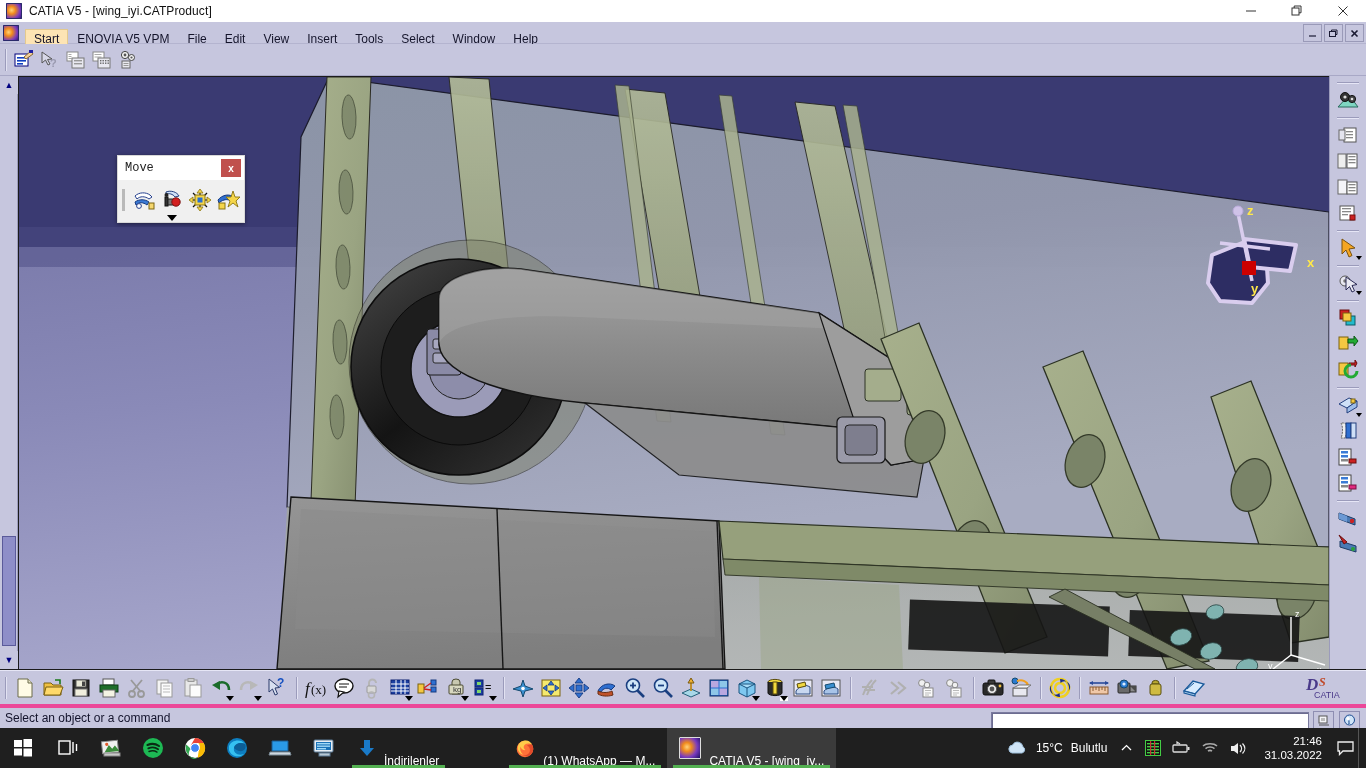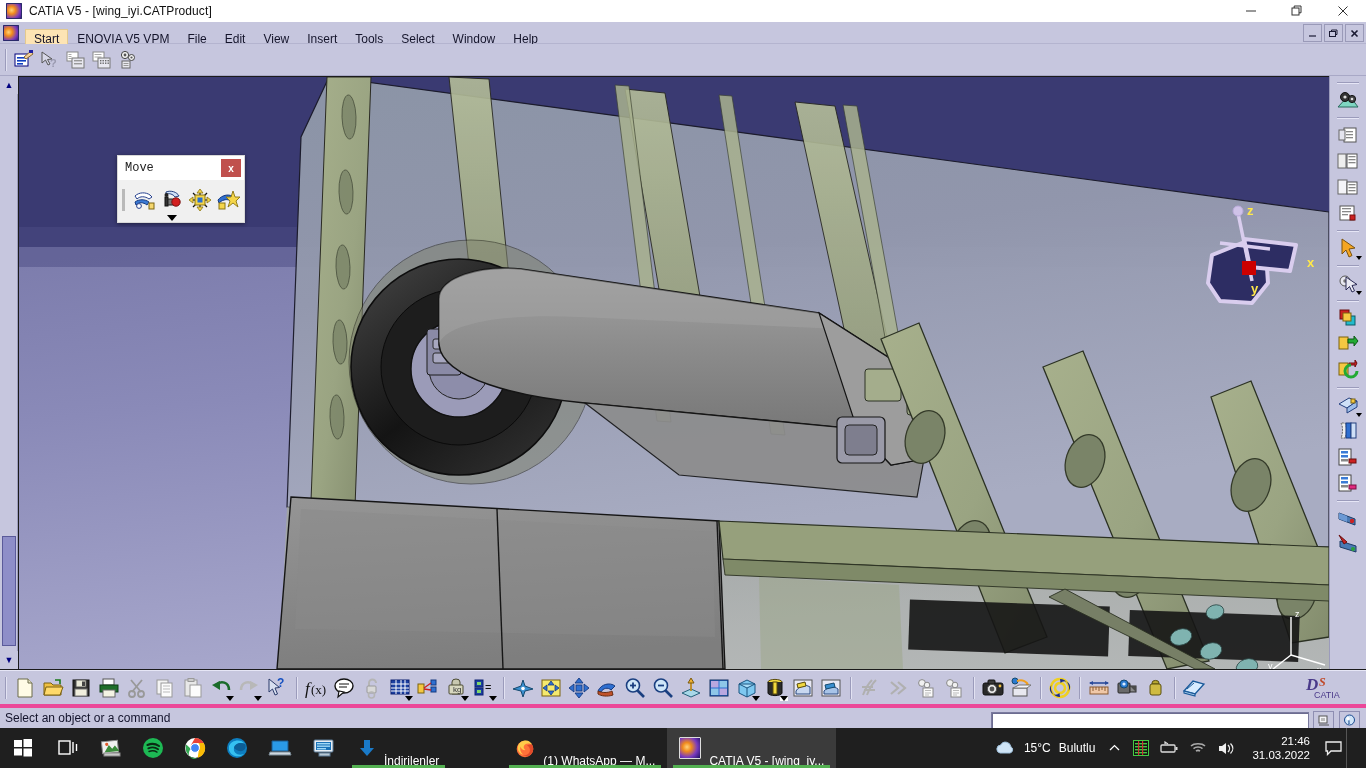--- a/index.html
+++ b/index.html
@@ -185,21 +185,21 @@
     background: #1f1f1f;
     display: flex; align-items: center;
   }
   .tb-item {
     height: 40px; display: flex; align-items: center; position: relative;
     padding: 0 8px; flex: none;
   }
   .tb-item.active { background: #3b3b3b; }
   .tb-item .tb-label { font-size: 12px; color: #fff; margin-left: 8px; white-space: nowrap; margin-top: 25px; }
   .tb-underline { position: absolute; left: 6px; right: 6px; bottom: 0; height: 3px; background: #53b051; }
-  .tray { position: absolute; right: 12px; top: 0; height: 40px; display: flex; align-items: center; }
+  .tray { position: absolute; right: 0; top: 0; height: 40px; display: flex; align-items: center; }
   .tray-item { height: 40px; display: flex; align-items: center; padding: 0 6px; color: #fff; font-size: 12px; }
   .clock { display: flex; flex-direction: column; align-items: flex-end; line-height: 1.25; font-size: 11.5px; color: #fff; }
   .notif { width: 26px; height: 40px; display: flex; align-items: center; justify-content: center; }
   .showdesk { width: 8px; height: 40px; border-left: 1px solid #555; }
 </style>
 </head>
 <body>
 
 <div id="app">
 

